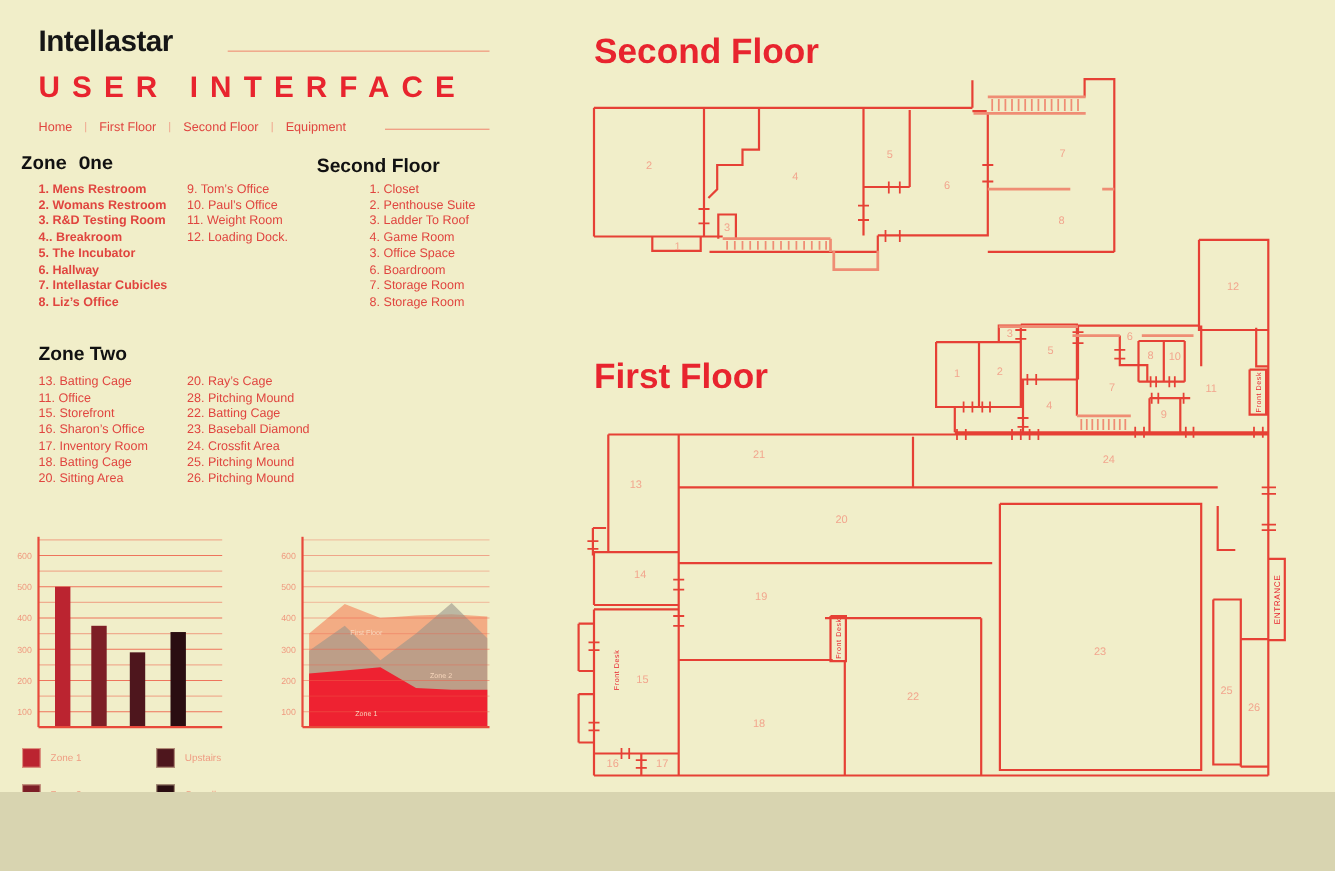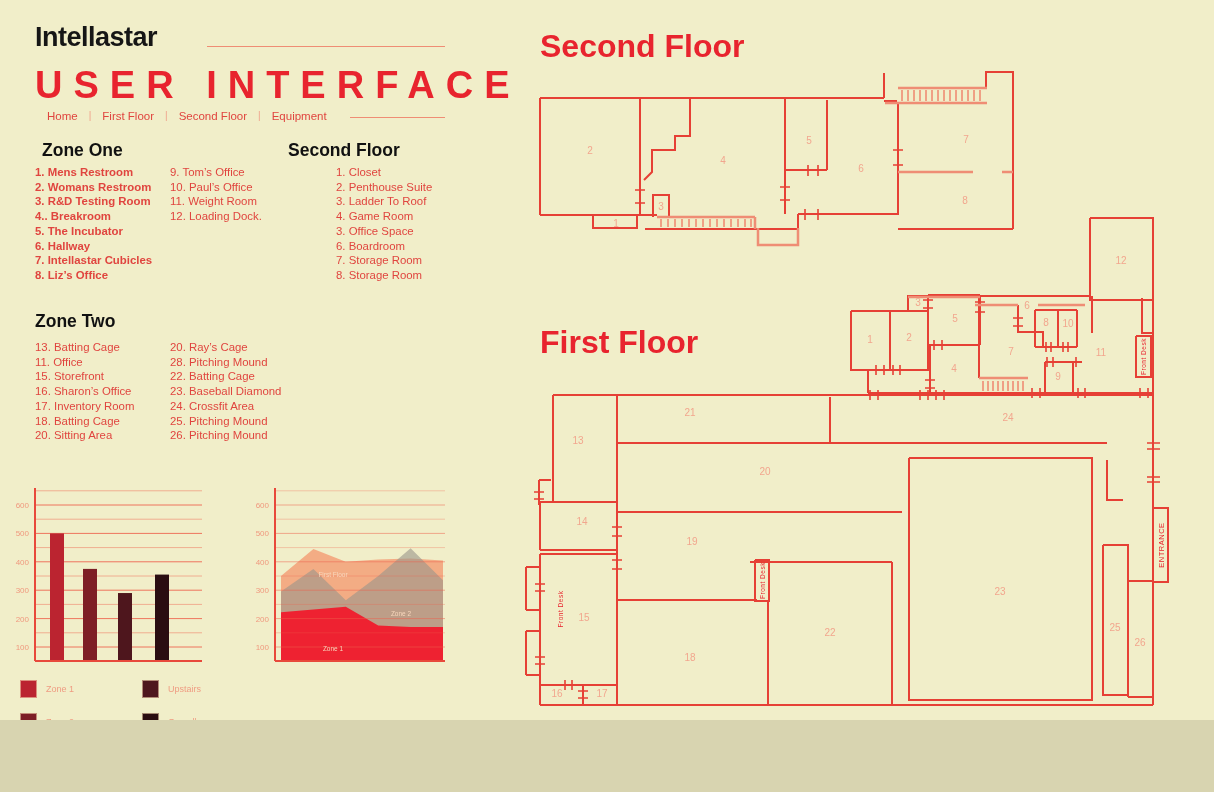--- a/index.html
+++ b/index.html
@@ -4,22 +4,22 @@
 <style>
   html,body{margin:0;padding:0;background:#d8d4b0;}
   .screen{position:relative;width:1214px;height:720px;background:#f1eec9;overflow:hidden;
           font-family:"Liberation Sans",sans-serif;padding-left:23px;}
   .abs{position:absolute;}
   
   .brand{left:35px;top:22px;font-size:27px;font-weight:bold;color:#161616;letter-spacing:-0.5px;}
   .rule{height:1px;background:#ef8d74;}
   .rule1{left:207px;top:46px;width:238px;}
   .rule2{left:350px;top:117px;width:95px;}
-  .big-title{left:35px;top:64px;font-size:38px;font-weight:bold;color:#e8242e;letter-spacing:11px;white-space:nowrap;}
-  .nav{left:35px;top:110px;display:flex;font-size:11.5px;color:#e0453f;margin-left:12px;}
+  .big-title{left:35px;top:64px;font-size:27px;font-weight:bold;color:#e8242e;letter-spacing:11px;white-space:nowrap;}
+  .nav{left:35px;top:110px;display:flex;font-size:11.5px;color:#e0453f;}
   .nav .item{cursor:pointer;}
   .nav .sep{color:#f0a38b;margin:0 11px;font-size:10px;}
   
   .list-title{font-size:17.5px;font-weight:bold;color:#111;}
   ul.rooms{list-style:none;margin:0;padding:0;font-size:11.4px;line-height:14.7px;color:#e0453f;}
   
   .plan-title{font-size:32px;font-weight:bold;color:#e8242e;}
   
   .legend{left:20px;top:672px;display:grid;grid-auto-flow:column;grid-template-rows:repeat(2,33px);
           grid-template-columns:122px auto;column-gap:0;}
@@ -44,21 +44,21 @@
     <span class="item">Home</span>
     <span class="sep">|</span>
     <span class="item">First Floor</span>
     <span class="sep">|</span>
     <span class="item">Second Floor</span>
     <span class="sep">|</span>
     <span class="item">Equipment</span>
   </div>
   <div class="abs rule rule2"></div>
 
-  <div class="abs list-title" style="left:42px;top:140px;">Zone One</div>
+  <div class="abs list-title" style="left:19px;top:140px;font-family:Liberation Mono, monospace;">Zone One</div>
   <ul class="abs rooms" style="left:35px;top:165px;font-weight:bold;">
     <li>1. Mens Restroom</li>
     <li>2. Womans Restroom</li>
     <li>3. R&amp;D Testing Room</li>
     <li>4.. Breakroom</li>
     <li>5. The Incubator</li>
     <li>6. Hallway</li>
     <li>7. Intellastar Cubicles</li>
     <li>8. Liz’s Office</li>
   </ul>

